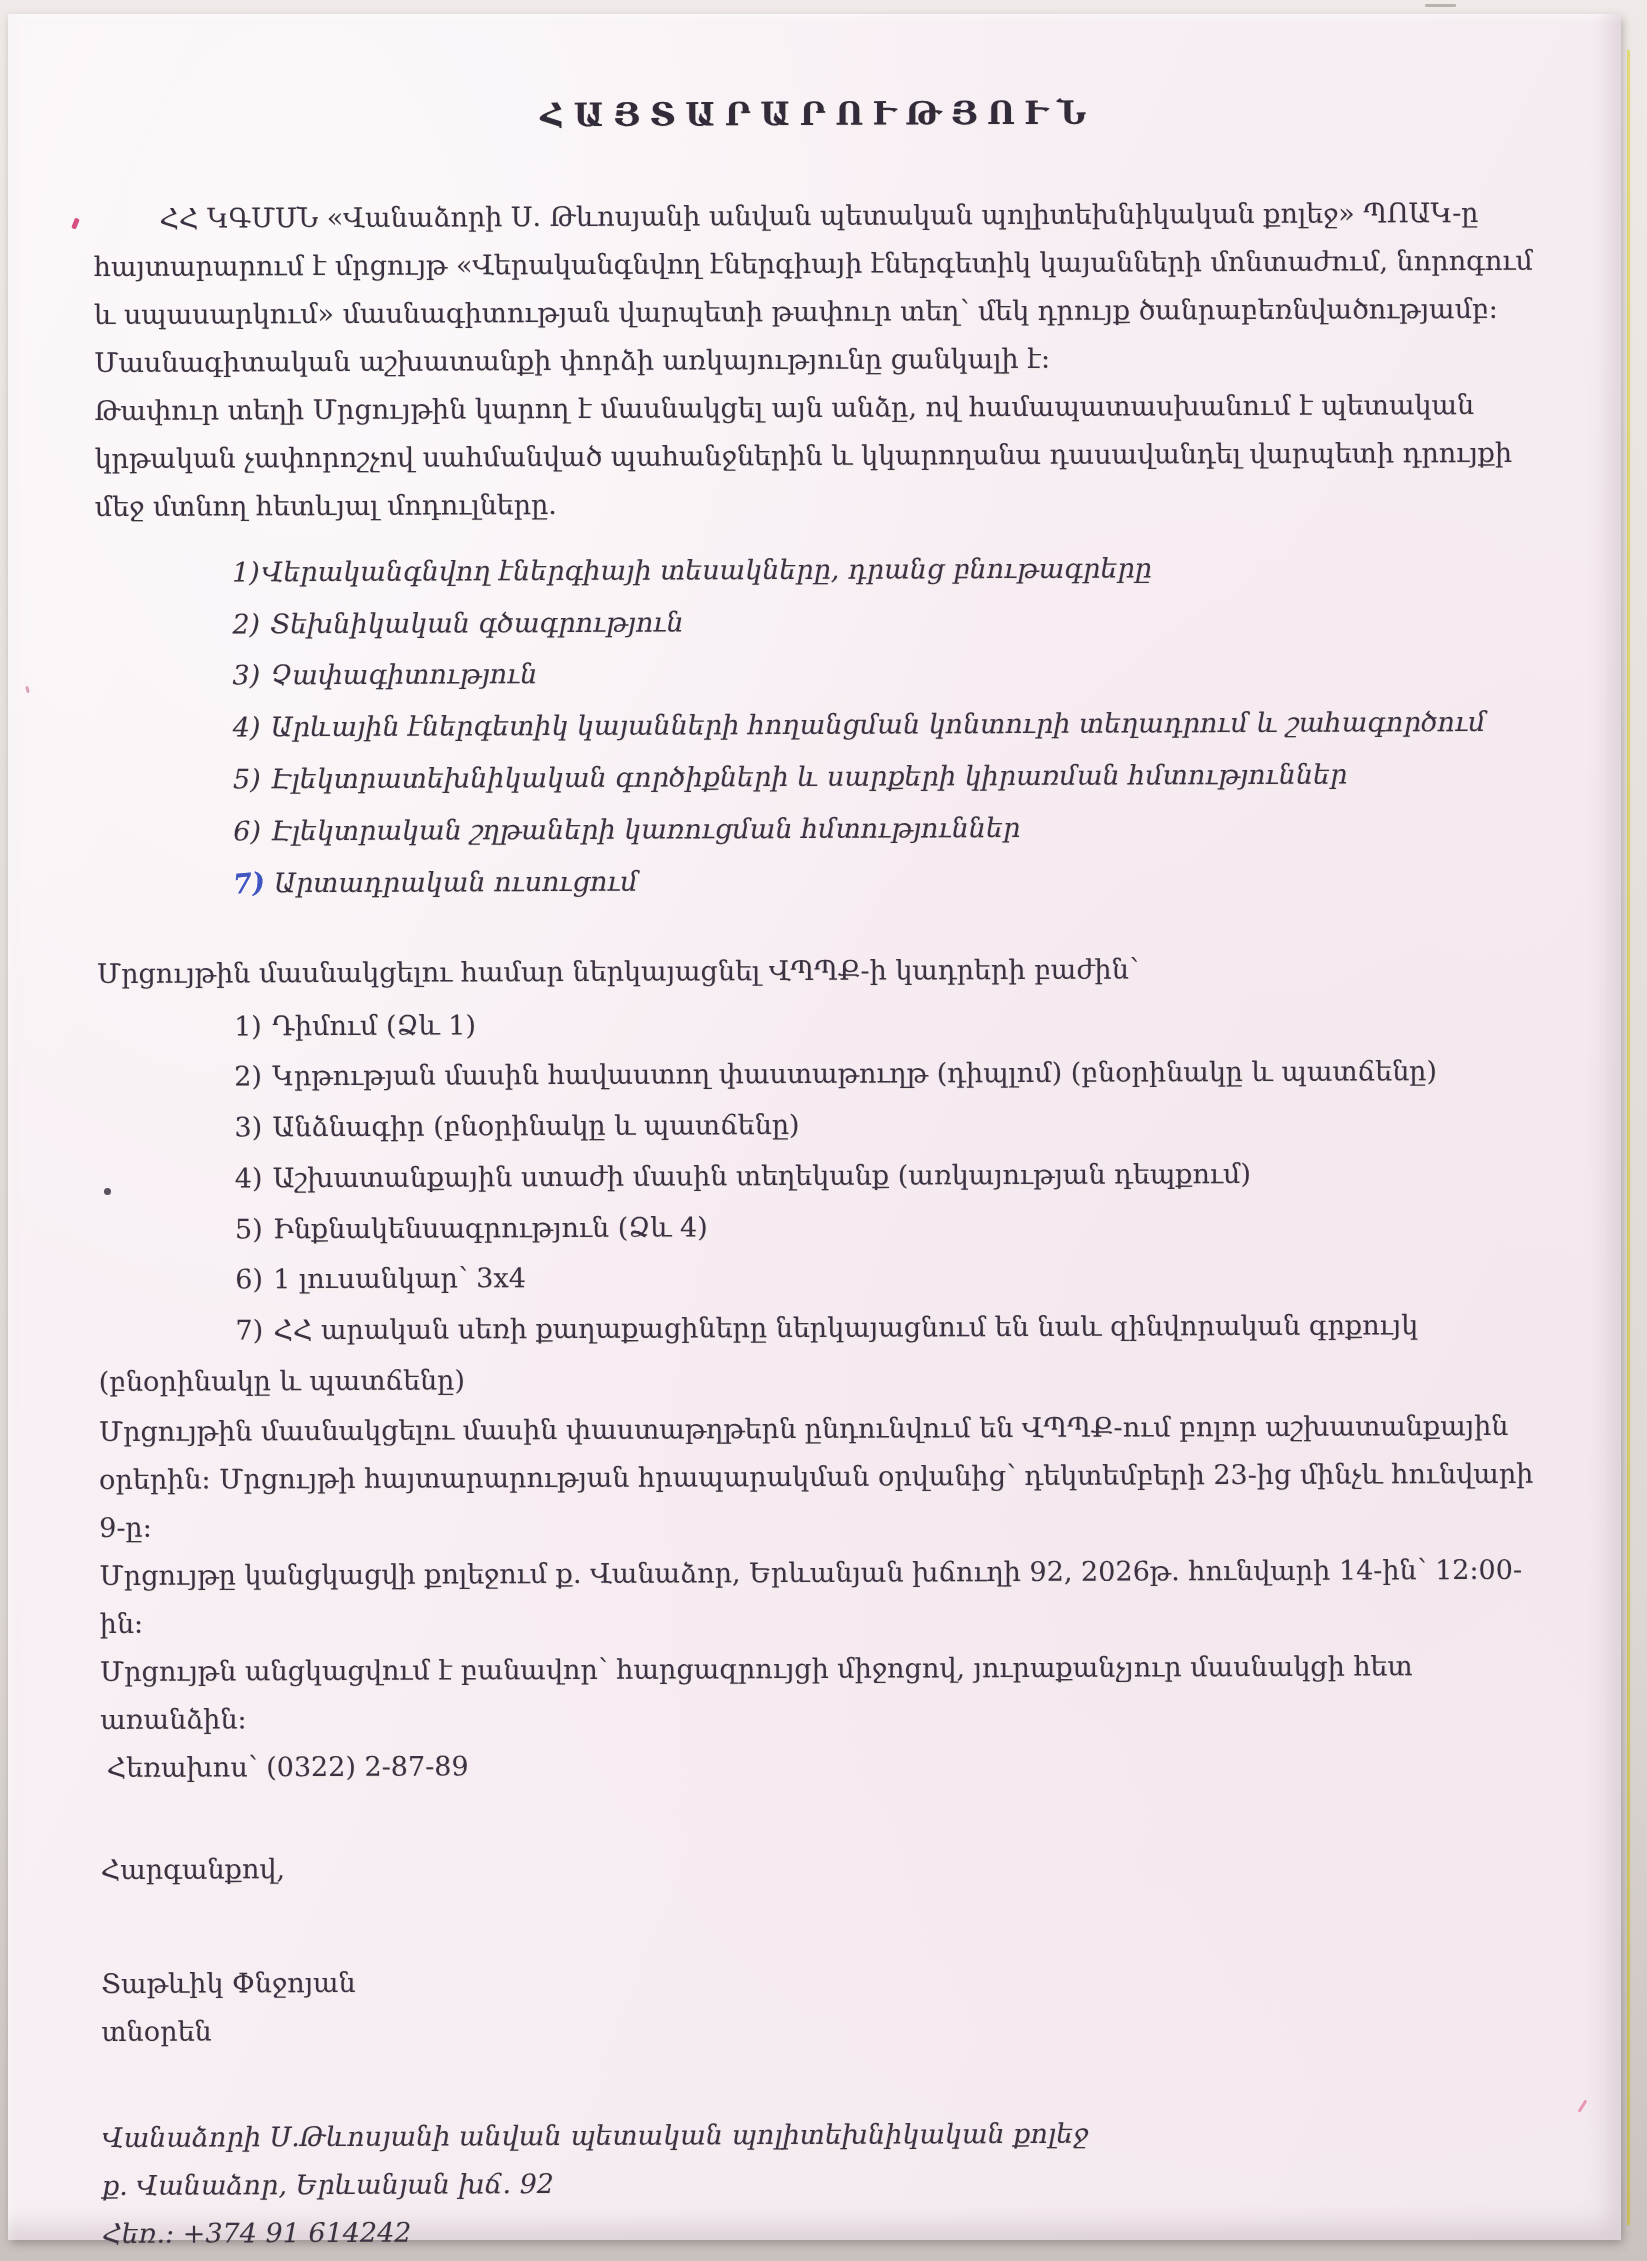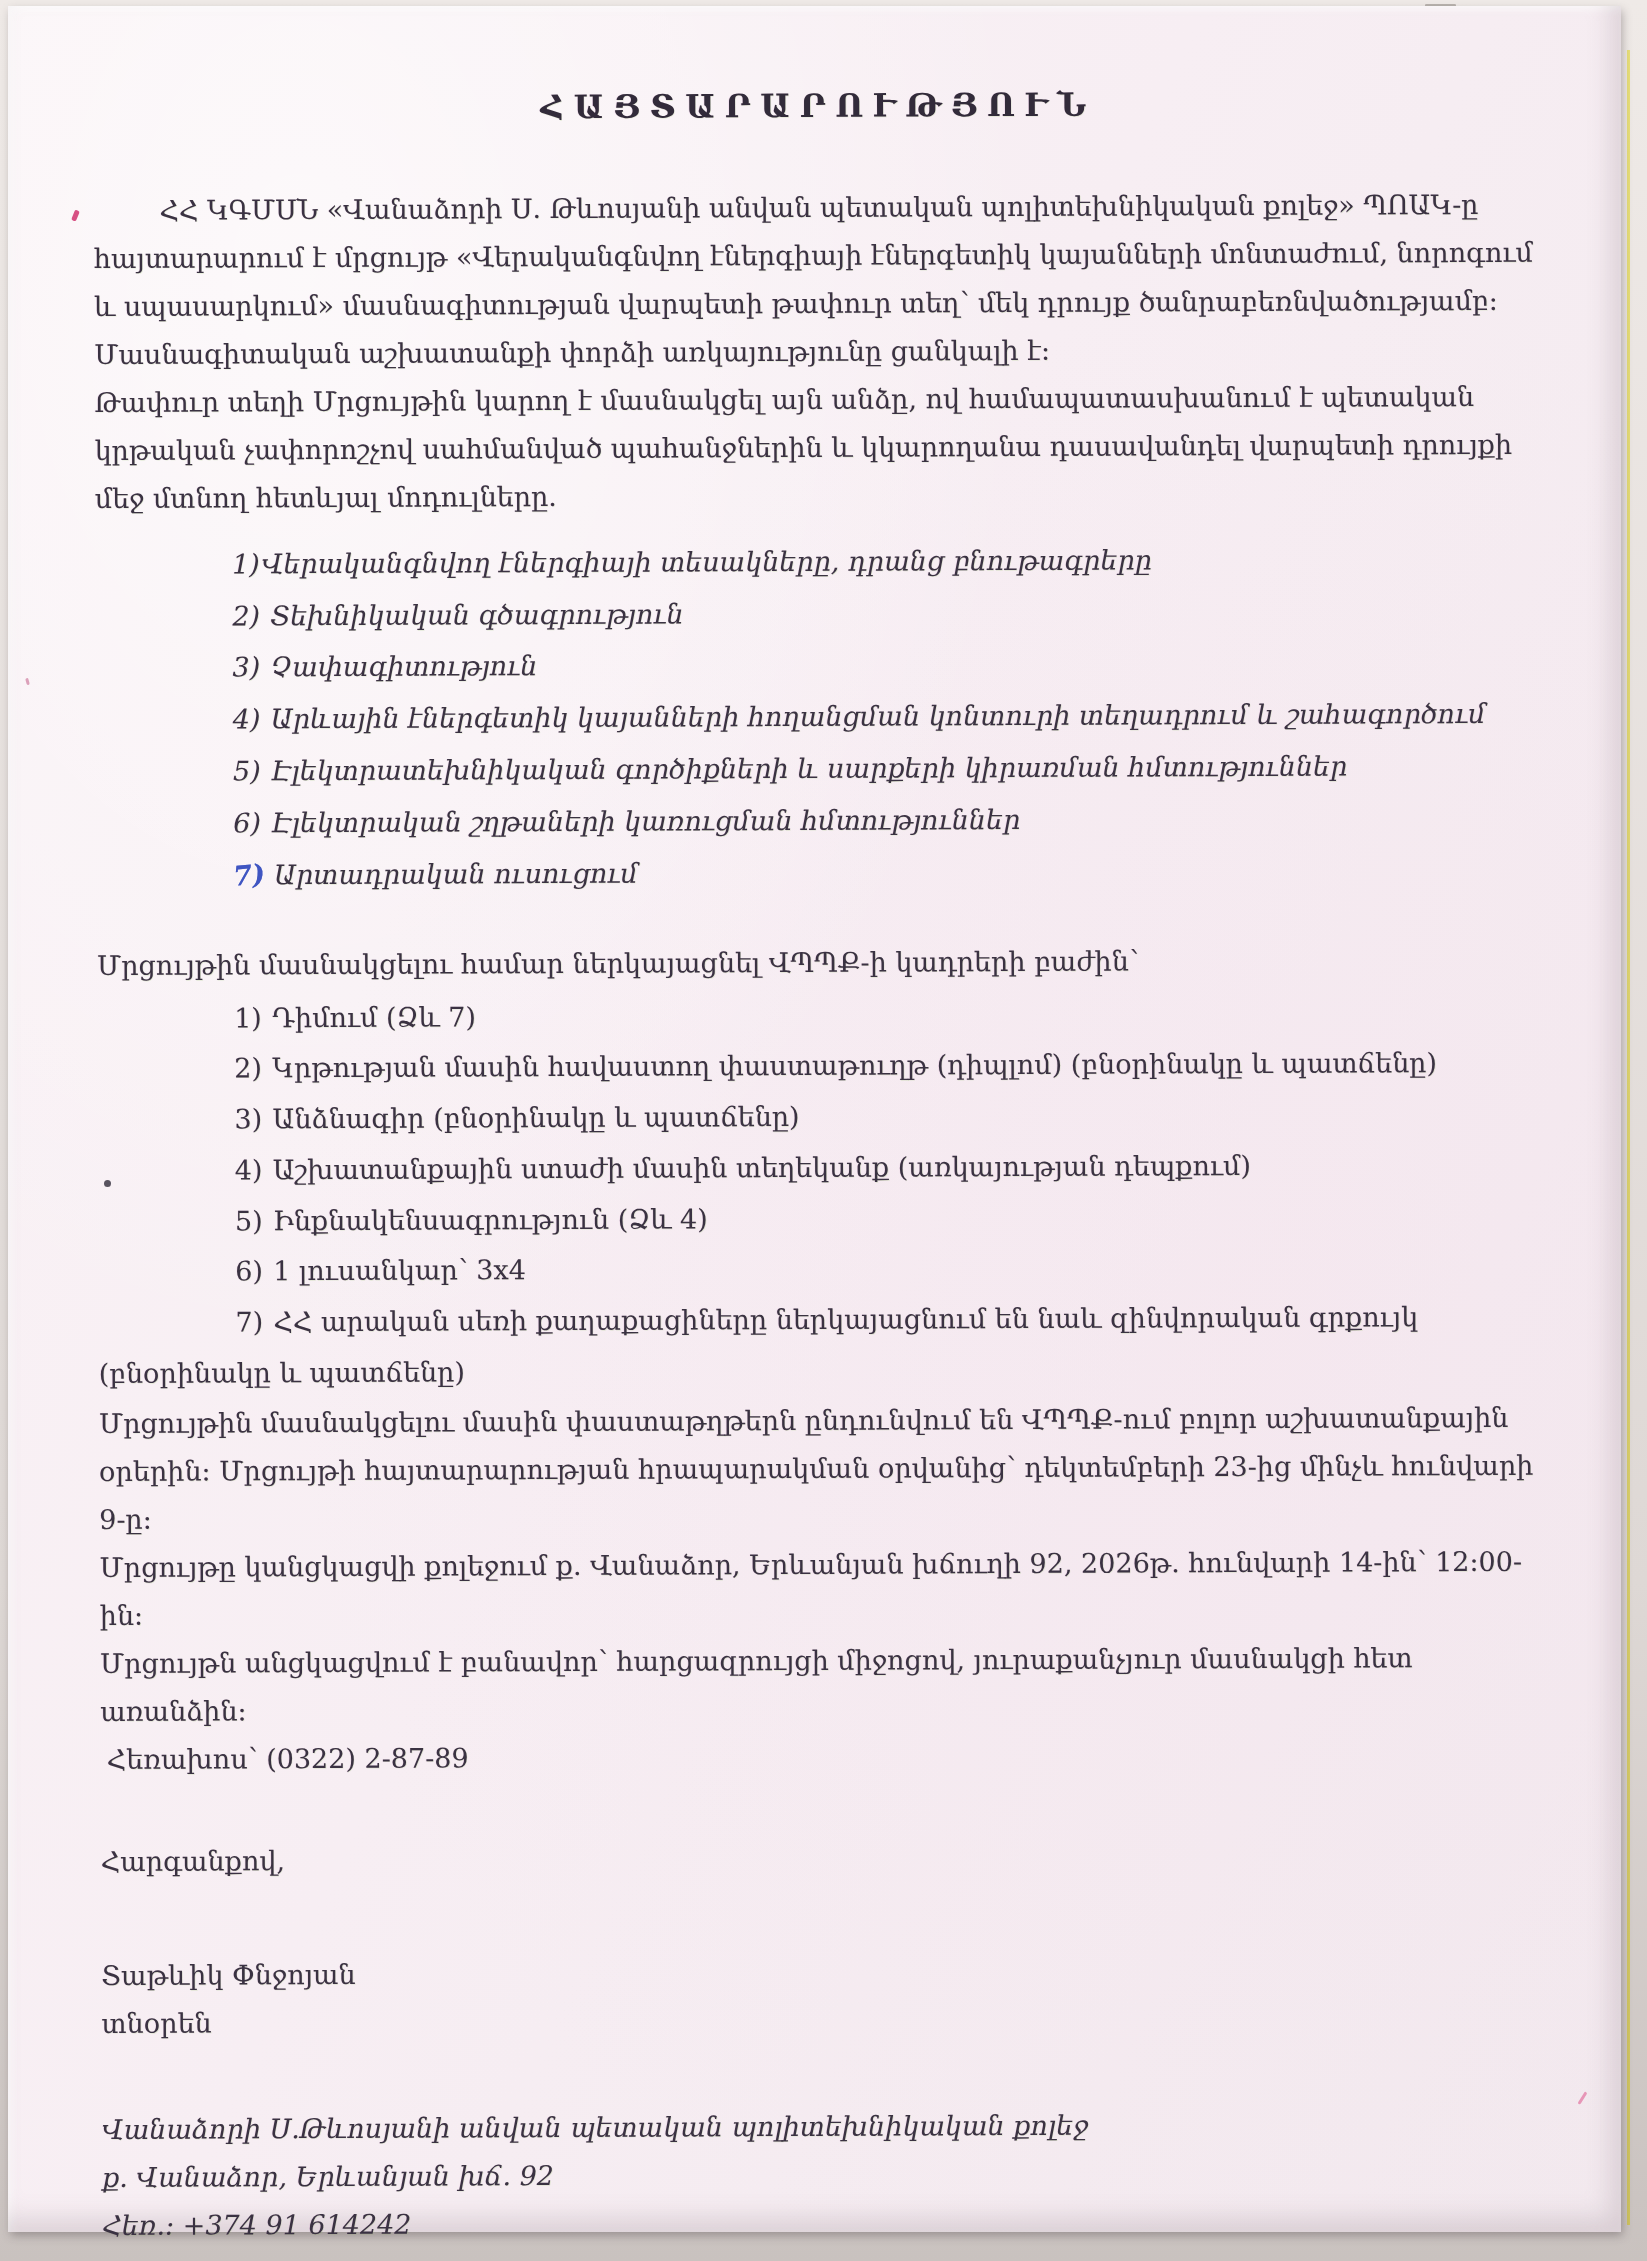--- a/index.html
+++ b/index.html
@@ -3,21 +3,21 @@
 <meta charset="utf-8">
 <style>
   html,body { margin:0; padding:0; }
   body {
     width:1647px; height:2261px; position:relative; overflow:hidden;
     background:#d9d3d0;
     font-family:"DejaVu Serif","DejaVu Sans",serif;
   }
   .scan-bed { position:absolute; inset:0; background:linear-gradient(180deg,#efeae7 0%,#ded8d5 70%,#c9c2bf 100%); }
   .page {
-    position:absolute; left:7.8px; top:6px; width:1613px; height:2226px;
+    position:absolute; left:7.8px; top:14px; width:1613px; height:2226px;
     background:
       radial-gradient(ellipse at 18% 12%, rgba(255,255,255,.55) 0%, rgba(255,255,255,0) 40%),
       radial-gradient(ellipse at 80% 60%, rgba(244,224,236,.35) 0%, rgba(244,224,236,0) 55%),
       linear-gradient(115deg,#faf3f6 0%, #f7eef3 45%, #f2e9ee 100%);
     box-shadow: inset -10.3px -14px 24.5px rgba(120,100,112,.20), inset 3.2px 3.2px 9px rgba(255,255,255,.85), 1.9px 3.9px 9px rgba(60,50,55,.35);
   }
   .content {
     position:absolute; left:85px; top:75px; right:78px;
     transform:rotate(-0.25deg); transform-origin:top left;
     color:#3a3242; font-size:27px; line-height:1.78;
@@ -79,21 +79,21 @@
       <div class="li"><span class="num">3)</span><span>Չափագիտություն</span></div>
       <div class="li"><span class="num">4)</span><span>Արևային էներգետիկ կայանների հողանցման կոնտուրի տեղադրում և շահագործում</span></div>
       <div class="li"><span class="num">5)</span><span>Էլեկտրատեխնիկական գործիքների և սարքերի կիրառման հմտություններ</span></div>
       <div class="li"><span class="num">6)</span><span>Էլեկտրական շղթաների կառուցման հմտություններ</span></div>
       <div class="li"><span class="pen-num">7)</span><span>Արտադրական ուսուցում</span></div>
     </div>
 
     <p class="lead">Մրցույթին մասնակցելու համար ներկայացնել ՎՊՊՔ-ի կադրերի բաժին՝</p>
 
     <div class="documents">
-      <div class="li"><span class="num">1)</span><span>Դիմում (Ձև 7)</span></div>
+      <div class="li"><span class="num">1)</span><span>Դիմում (Ձև 1)</span></div>
       <div class="li"><span class="num">2)</span><span>Կրթության մասին հավաստող փաստաթուղթ (դիպլոմ) (բնօրինակը և պատճենը)</span></div>
       <div class="li"><span class="num">3)</span><span>Անձնագիր (բնօրինակը և պատճենը)</span></div>
       <div class="li"><span class="num">4)</span><span>Աշխատանքային ստաժի մասին տեղեկանք (առկայության դեպքում)</span></div>
       <div class="li"><span class="num">5)</span><span>Ինքնակենսագրություն (Ձև 4)</span></div>
       <div class="li"><span class="num">6)</span><span>1 լուսանկար՝ 3x4</span></div>
       <div class="li outdent"><span class="num">7)</span><span>ՀՀ արական սեռի քաղաքացիները ներկայացնում են նաև զինվորական գրքույկ (բնօրինակը և պատճենը)</span></div>
     </div>
 
     <p>Մրցույթին մասնակցելու մասին փաստաթղթերն ընդունվում են  ՎՊՊՔ-ում բոլոր աշխատանքային օրերին: Մրցույթի հայտարարության  հրապարակման օրվանից՝ դեկտեմբերի 23-ից  մինչև հունվարի 9-ը:</p>
     <p>Մրցույթը կանցկացվի քոլեջում ք. Վանաձոր, Երևանյան խճուղի 92, 2026թ. հունվարի 14-ին՝ 12:00-ին:</p>

